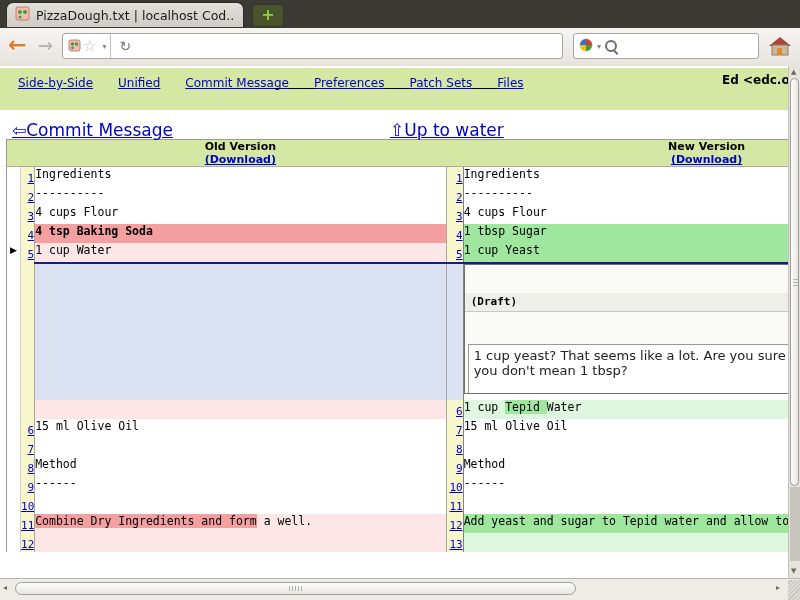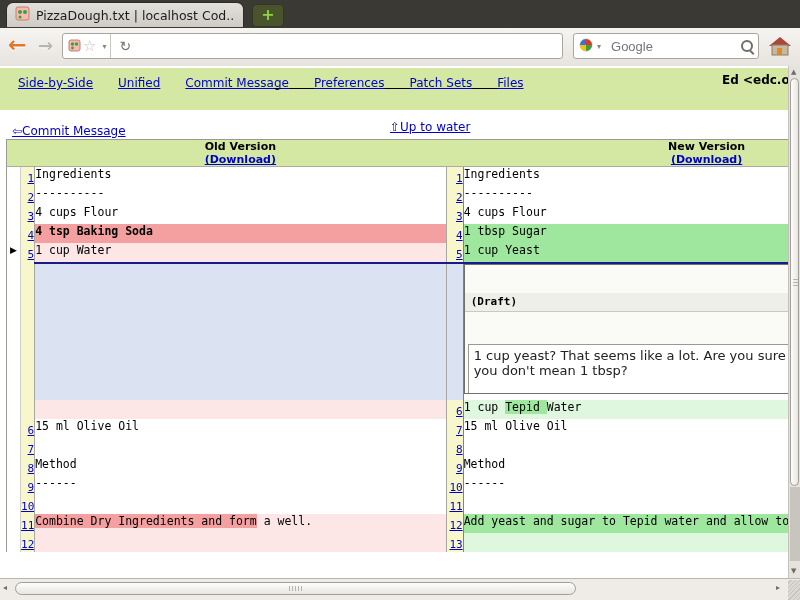--- a/index.html
+++ b/index.html
@@ -56,21 +56,21 @@
   .g-tab.active{background:#FFFDE1;}
   .g-user{position:absolute;left:722px;top:5px;font-size:12px;font-weight:bold;white-space:nowrap;}
   .g-tabline{position:absolute;left:263px;top:20px;width:246px;height:1px;background:#000;}
   .g-links{position:absolute;top:8px;left:0;display:flex;gap:25px;margin-left:18px;}
   .g-link{font-size:12px;color:var(--link_blue);text-decoration:underline;white-space:nowrap;}
   .g-search{position:absolute;left:518px;top:21px;width:262px;height:16px;border:1px solid #8A8A84;font-size:11px;
             font-family:"DejaVu Sans",sans-serif;color:#333;padding:0 4px;}
   .g-body{padding-left:12px;}
   h1.title{margin:7px 0 8px;font-size:21px;line-height:24px;font-weight:400;color:#101010;}
   .nav-row{position:relative;height:16px;margin-top:10px;}
-  .nav-link{font-size:12px;color:var(--link_blue);text-decoration:underline;}
+  .nav-link{font-size:17px;color:var(--link_blue);text-decoration:underline;}
   .nav-up{position:absolute;left:378px;top:0;}
   
   table.diff{border-collapse:collapse;table-layout:fixed;width:944px;margin:3px 0 0 -6px;
              border-top:1px solid #9A9A92;border-left:1px solid #9A9A92;}
   table.diff td{padding:0;vertical-align:top;height:14px;overflow:hidden;}
   td.hdr{background:var(--header_green);text-align:center;font-size:11px;line-height:13px;font-weight:bold;height:27px;
          border-bottom:1px solid #ADAD9E;}
   .dl-link{color:var(--link_blue);text-decoration:underline;}
   td.curA{width:14px;border-right:1px solid #CFCFC7;text-align:center;font-size:9px;line-height:14px;background:#fff;}
   td.numB{width:14px;background:var(--num_bg);text-align:right;padding-right:2px;}
@@ -132,21 +132,20 @@
       <span>
         <svg width="14" height="14">
             <circle cx="7" cy="7" r="6" fill="#fff" stroke="#BBB"></circle>
             <path d="M7 1 A6 6 0 0 1 13 7 L7 7 Z" fill="#D83A2B"></path>
             <path d="M13 7 A6 6 0 0 1 7 13 L7 7 Z" fill="#3B9E3B"></path>
             <path d="M7 13 A6 6 0 0 1 1 7 L7 7 Z" fill="#F4C20D"></path>
             <path d="M1 7 A6 6 0 0 1 7 1 L7 7 Z" fill="#3B6FD8"></path>
           </svg>
       </span>
       <span class="url-drop">▾</span>
-      <input class="search-placeholder" placeholder="Google" style="">
       <span class="mag"></span>
     </div>
     <span class="home-btn">
       <svg width="24" height="24">
           <polygon points="12,3 23,12 1,12" fill="#A8473A"></polygon>
           <rect x="4" y="11" width="16" height="10" fill="#C9B8A0" stroke="#8D7B63"></rect>
           <rect x="9" y="14" width="5" height="7" fill="#D88A2E"></rect>
         </svg>
     </span>
   </div>

